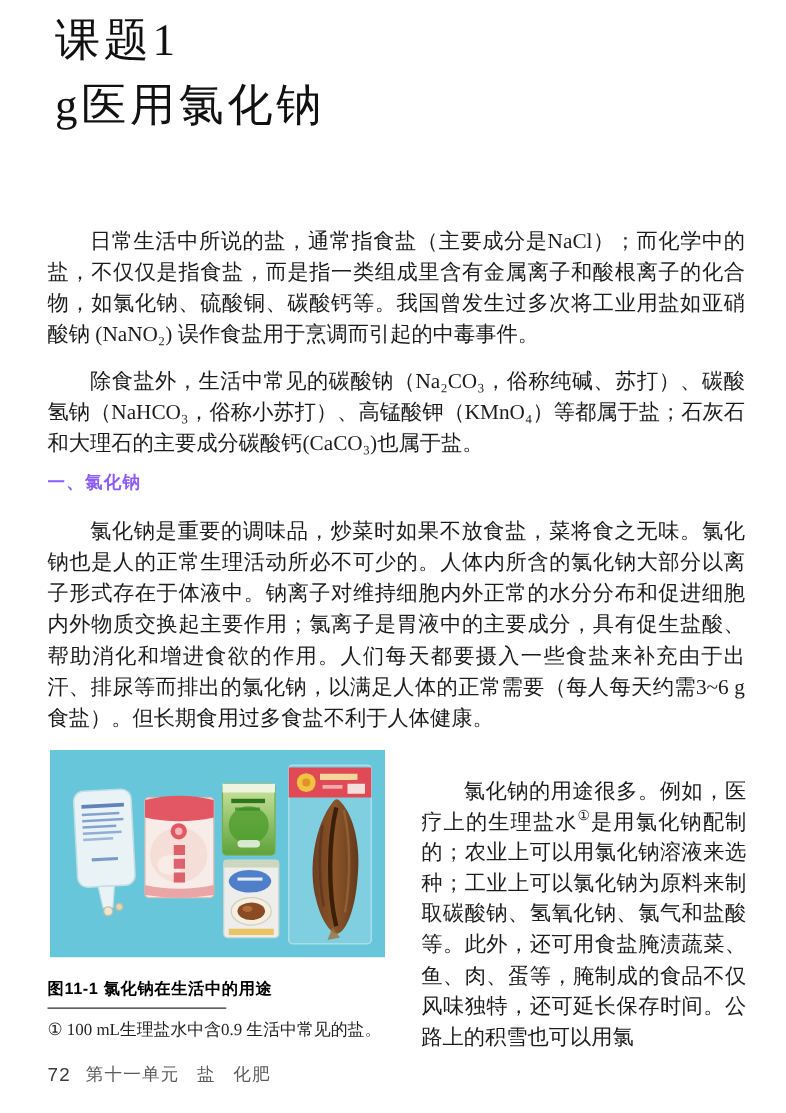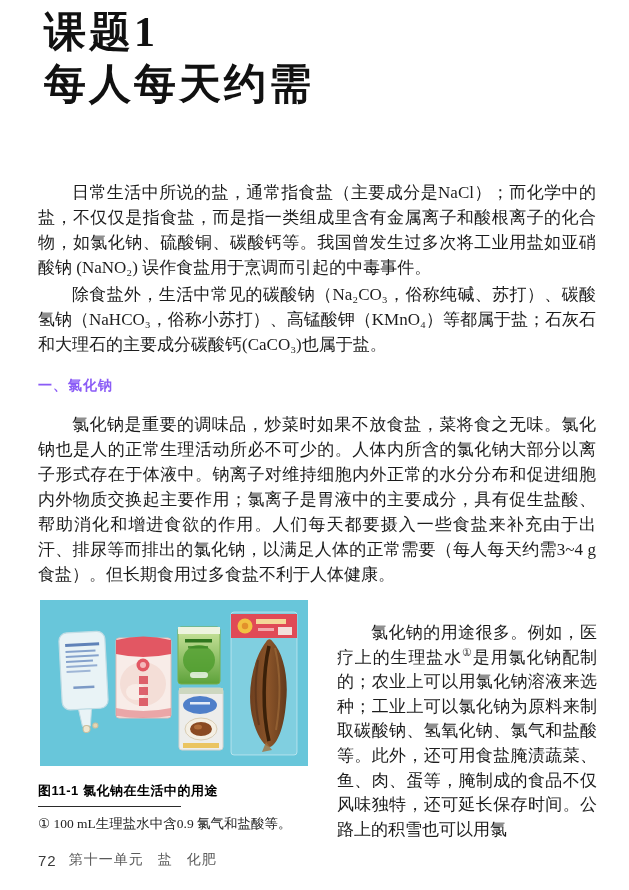--- a/index.html
+++ b/index.html
@@ -6,33 +6,33 @@
   .page{
     position:relative;
     width:629px;height:890px;
     background:#ffffff;
     font-family:"Liberation Serif","DejaVu Serif",serif;
     color:#1c1c1c;
     overflow:hidden;
   }
   .title{
     position:absolute;left:44px;top:6px;
-    font-size:42px;line-height:52px;
+    font-size:36px;line-height:52px;
     letter-spacing:3px;color:#111;
-    font-weight:700;
+    font-weight:400;
   }
   .title .tline{display:block;}
   .bodyblock{
     position:absolute;left:38px;width:558px;
     font-size:17px;line-height:25px;
     text-align:justify;color:#1c1c1c;
   }
   .bodyblock p{margin:0;text-indent:2em;}
   #flow1{top:180px;}
-  #flow1 p + p{margin-top:2px;}
+  #flow1 p + p{margin-top:12px;}
   .section-heading{
     position:absolute;left:38px;top:377px;
     font-family:"Liberation Sans","DejaVu Sans",sans-serif;
     font-weight:bold;font-size:14px;color:#8b5cf6;
     letter-spacing:1px;
   }
   #para-nacl{top:412px;}
   .figure{
     position:absolute;left:40px;top:600px;
     width:268px;height:166px;
@@ -71,32 +71,32 @@
   }
   .footer .unit span + span{margin-left:14px;}
 </style>
 </head>
 <body>
 
 <div class="page">
 
   <div class="title">
     <span class="tline">课题1</span>
-    <span class="tline">每人每天约需</span>
+    <span class="tline">g医用氯化钠</span>
   </div>
 
   <div class="bodyblock" id="flow1">
     <p>日常生活中所说的盐，通常指食盐（主要成分是NaCl）；而化学中的盐，不仅仅是指食盐，而是指一类组成里含有金属离子和酸根离子的化合物，如氯化钠、硫酸铜、碳酸钙等。我国曾发生过多次将工业用盐如亚硝酸钠 (NaNO₂) 误作食盐用于烹调而引起的中毒事件。</p>
     <p>除食盐外，生活中常见的碳酸钠（Na₂CO₃，俗称纯碱、苏打）、碳酸氢钠（NaHCO₃，俗称小苏打）、高锰酸钾（KMnO₄）等都属于盐；石灰石和大理石的主要成分碳酸钙(CaCO₃)也属于盐。</p>
   </div>
 
   <div class="section-heading">一、氯化钠</div>
 
   <div class="bodyblock" id="para-nacl">
-    <p>氯化钠是重要的调味品，炒菜时如果不放食盐，菜将食之无味。氯化钠也是人的正常生理活动所必不可少的。人体内所含的氯化钠大部分以离子形式存在于体液中。钠离子对维持细胞内外正常的水分分布和促进细胞内外物质交换起主要作用；氯离子是胃液中的主要成分，具有促生盐酸、帮助消化和增进食欲的作用。人们每天都要摄入一些食盐来补充由于出汗、排尿等而排出的氯化钠，以满足人体的正常需要（每人每天约需3~4 g食盐）。但长期食用过多食盐不利于人体健康。</p>
+    <p>氯化钠是重要的调味品，炒菜时如果不放食盐，菜将食之无味。氯化钠也是人的正常生理活动所必不可少的。人体内所含的氯化钠大部分以离子形式存在于体液中。钠离子对维持细胞内外正常的水分分布和促进细胞内外物质交换起主要作用；氯离子是胃液中的主要成分，具有促生盐酸、帮助消化和增进食欲的作用。人们每天都要摄入一些食盐来补充由于出汗、排尿等而排出的氯化钠，以满足人体的正常需要（每人每天约需3~6 g食盐）。但长期食用过多食盐不利于人体健康。</p>
   </div>
 
   <div class="figure">
     <svg width="268" height="166" viewBox="0 0 268 166">
       <defs>
         <linearGradient id="greenGrad" x1="0" y1="0" x2="0" y2="1">
           <stop offset="0" stop-color="#cfe6a0"></stop>
           <stop offset="1" stop-color="#5da23a"></stop>
         </linearGradient>
         <linearGradient id="fishGrad" x1="0" y1="0" x2="1" y2="0">
@@ -174,21 +174,21 @@
   </div>
 
   <div class="usage-col">
     <p><span>氯化钠的用途很多。例如，医疗上的生理盐水</span><sup>①</sup><span>是用氯化钠配制的；农业上可以用氯化钠溶液来选种；工业上可以氯化钠为原料来制取碳酸钠、氢氧化钠、氯气和盐酸等。此外，还可用食盐腌渍蔬菜、鱼、肉、蛋等，腌制成的食品不仅风味独特，还可延长保存时间。公路上的积雪也可以用氯</span></p>
   </div>
 
   <div class="fig-caption">图11-1 氯化钠在生活中的用途</div>
 
   <div class="footnote-rule"></div>
 
-  <div class="footnote">① 100 mL生理盐水中含0.9 氯气和盐酸等。</div>
+  <div class="footnote">① 100 mL生理盐水中含0.9 生活中常见的盐。</div>
 
   <div class="footer">
     <span class="pagenum">72</span>
     <span class="unit">
       <span>第十一单元</span><span>盐</span><span>化肥</span>
     </span>
   </div>
 
 </div>
 

